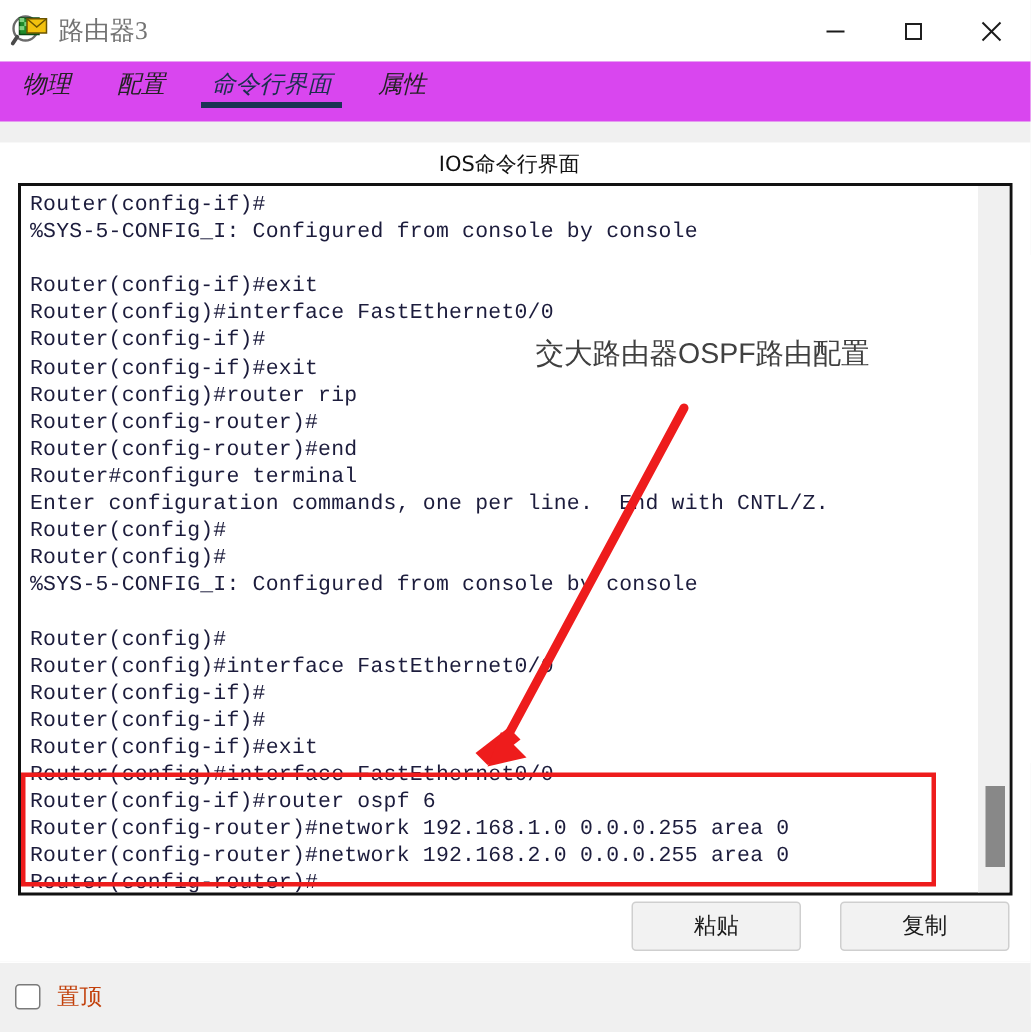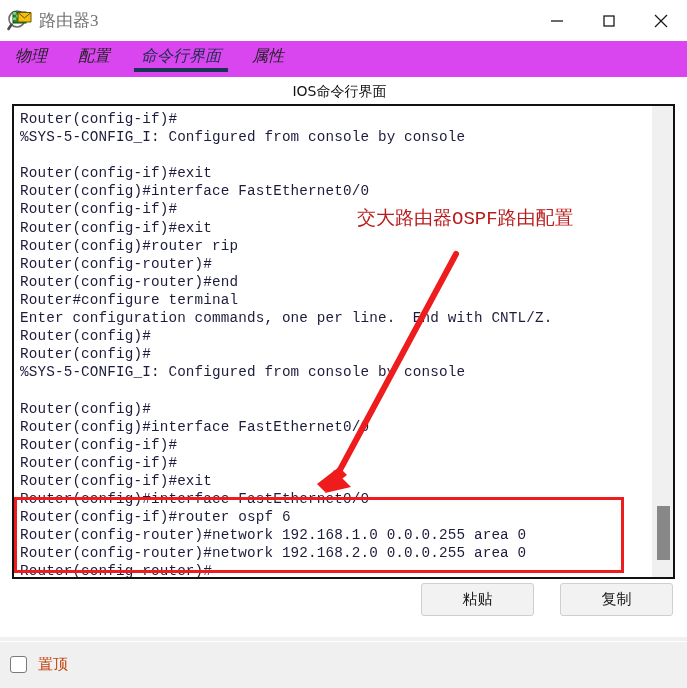--- a/index.html
+++ b/index.html
@@ -85,21 +85,21 @@
     position: absolute;
     left: -5px; right: -5px;
     bottom: -5px;
     height: 4px;
     background: #1b3354;
   }
 
   
   .content {
     position: absolute;
-    left: 0; top: 77px;
+    left: 0; top: 95px;
     width: 687px;
     height: 560px;
     background: #ffffff;
   }
   .ios-label {
     position: absolute;
     left: 0; top: 6px;
     width: 687px;
     text-align: center;
     font-family: "DejaVu Sans", sans-serif;
@@ -151,22 +151,22 @@
   .scroll-thumb {
     position: absolute;
     left: 4px;
     width: 13px;
     background: #888888;
   }
 
   
   .anno-text {
     position: absolute;
-    color: #b91c1c;
-    font-family: Liberation Mono, monospace;
+    color: #404040;
+    font-family: Liberation Sans, sans-serif;
     font-size: 19px;
     white-space: nowrap;
     left: 357px;
     top: 128px;
   }
   .anno-svg {
     position: absolute;
     left: 0; top: 0;
     width: 687px; height: 560px;
     pointer-events: none;

